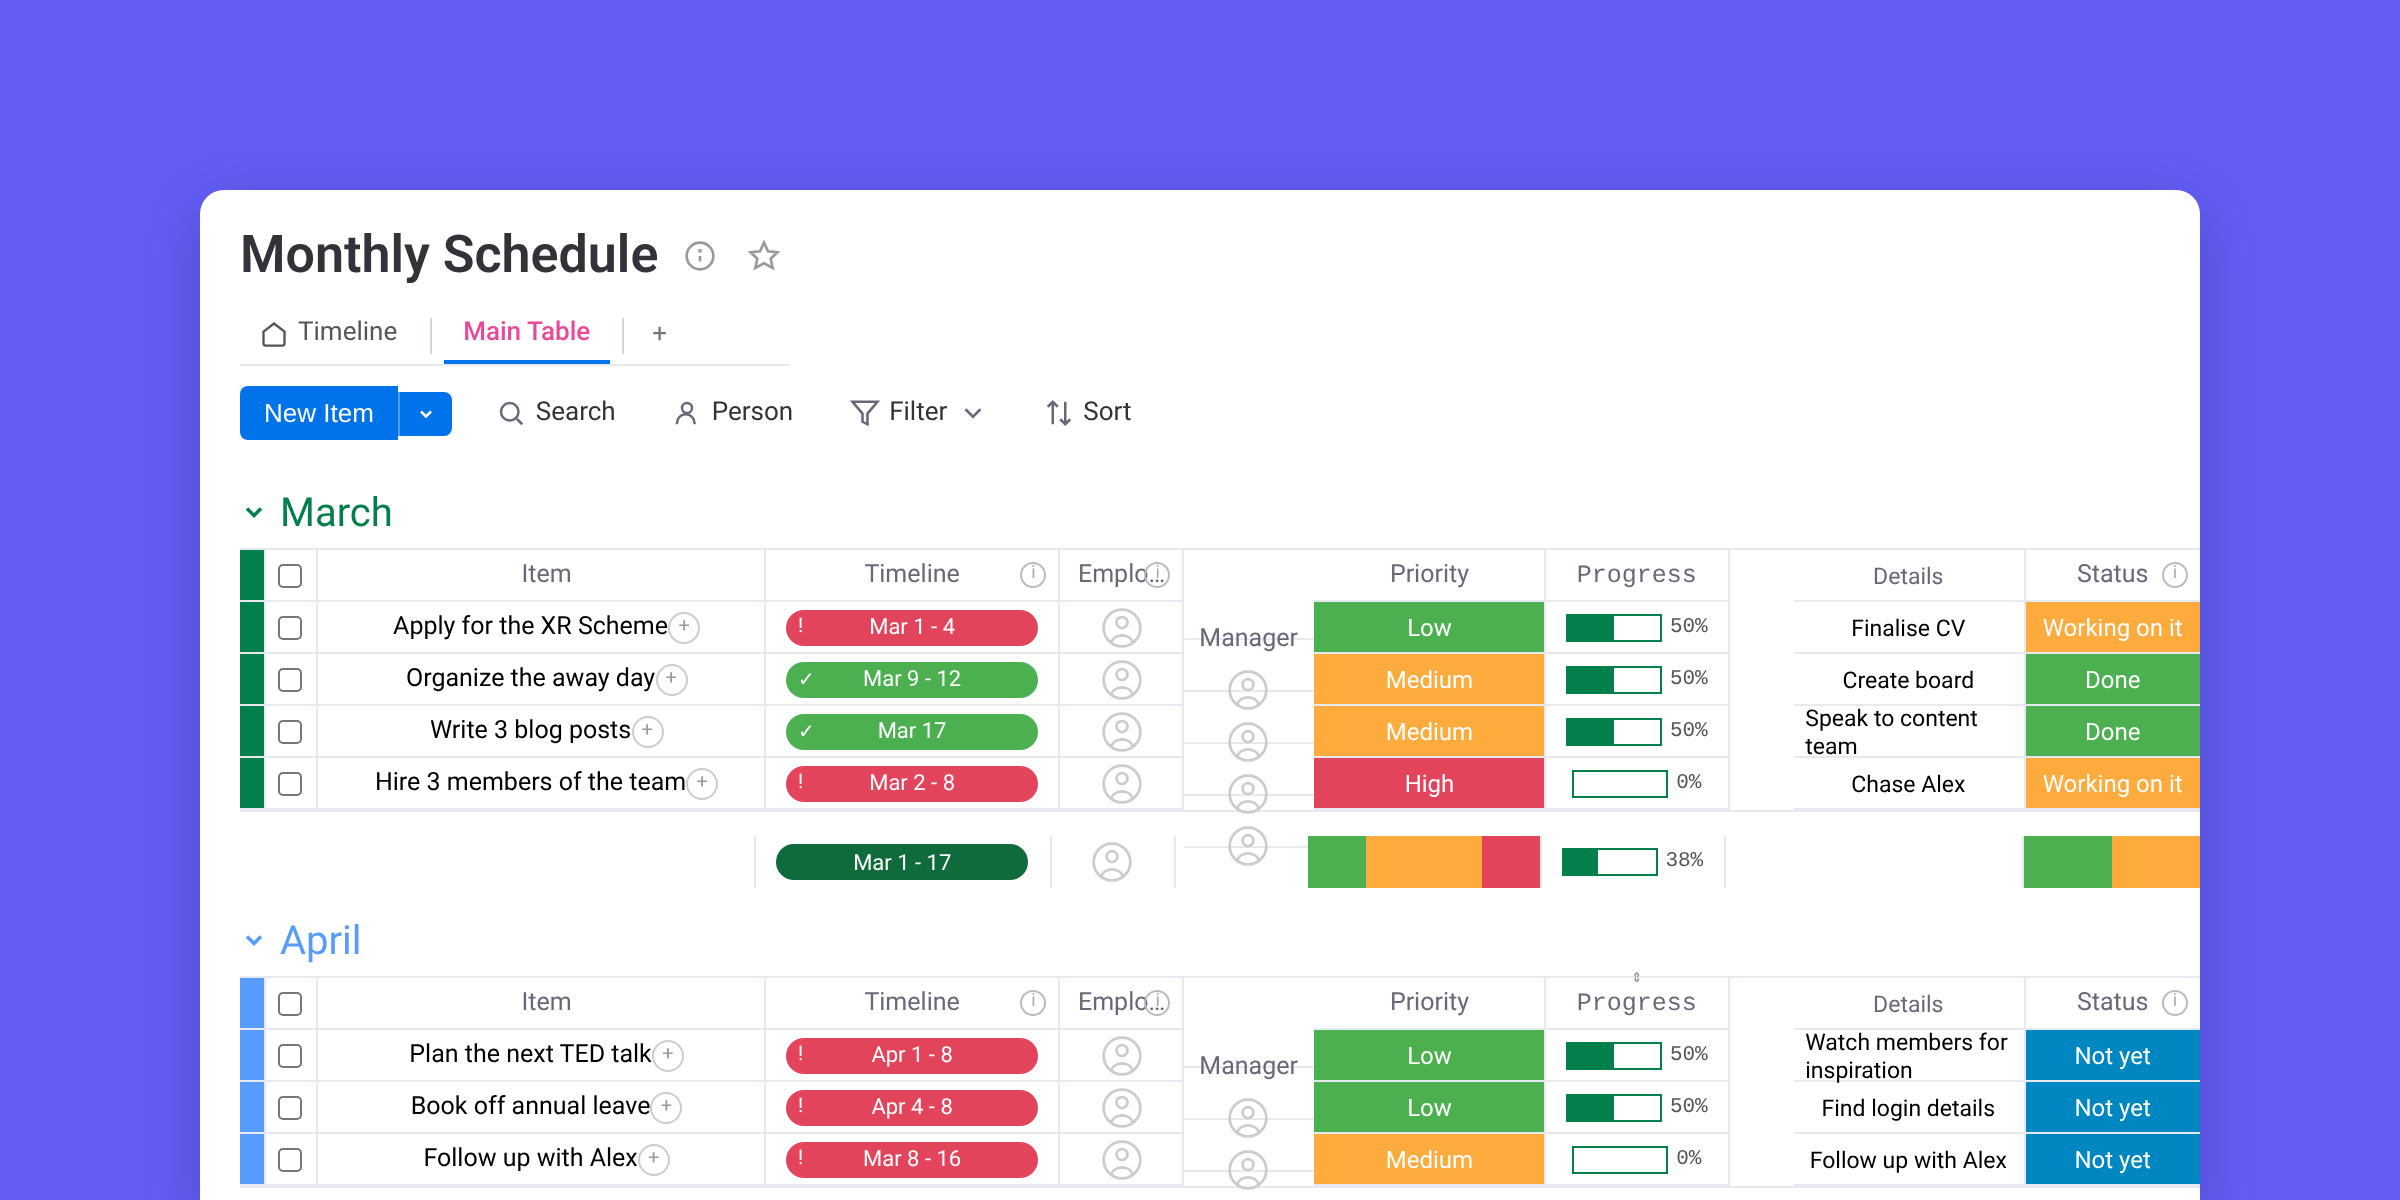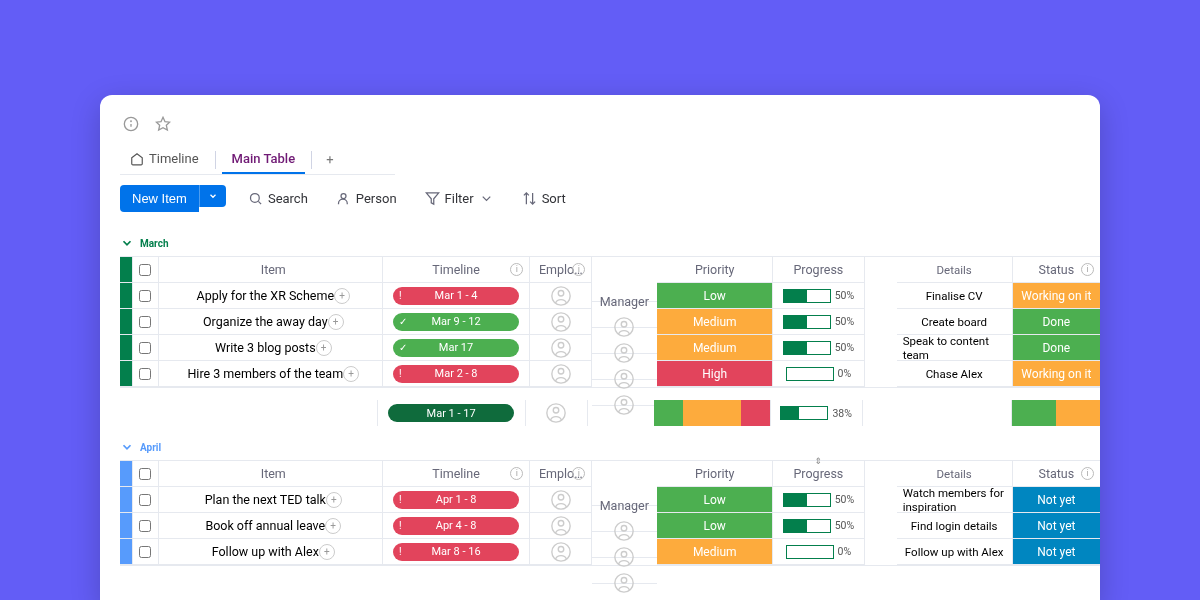--- a/index.html
+++ b/index.html
@@ -4,56 +4,56 @@
 <style>
 * { box-sizing: border-box; margin: 0; padding: 0; }
 body { font-family: -apple-system, BlinkMacSystemFont, "Segoe UI", Roboto, sans-serif; background: #635DF6; width: 1200px; height: 600px; overflow: hidden; }
 .card { position: absolute; left: 100px; top: 95px; width: 1000px; height: 510px; background: #fff; border-radius: 12px 12px 0 0; box-shadow: 0 8px 30px rgba(0,0,0,.2); padding: 18px 0 0 0; overflow: hidden; }
 .header { display: flex; align-items: center; gap: 10px; padding: 0 20px; }
 .title { font-size: 26px; font-weight: 600; color: #323338; }
 .icon-btn { width: 22px; height: 22px; color: #999; display: flex; align-items: center; justify-content: center; cursor: pointer; }
 .icon-btn svg { width: 16px; height: 16px; }
 .tabs { display: flex; align-items: center; gap: 4px; padding: 0 20px; margin-top: 10px; font-size: 13px; color: #555; }
 .tab { display: flex; align-items: center; gap: 5px; padding: 6px 10px; cursor: pointer; border-bottom: 2px solid transparent; }
-.tab.active { color: #701a75; border-bottom-color: #0073ea; font-weight: 500; }
+.tab.active { color: #ec4899; border-bottom-color: #0073ea; font-weight: 500; }
 .tab-sep { width: 1px; height: 18px; background: #d0d4e4; margin: 0 2px; }
 .tab-add { padding: 4px 8px; cursor: pointer; color: #777; }
 .hr { height: 1px; background: #e6e9ef; margin: 0 20px 0 20px; width: 275px; }
 .toolbar { display: flex; align-items: center; gap: 16px; padding: 10px 20px; font-size: 13px; color: #323338; }
-.new-item { display: flex; align-items: flex-start; }
+.new-item { display: flex; align-items: center; }
 .new-item-btn { background: #0073ea; color: #fff; border: none; border-radius: 4px 0 0 4px; padding: 6px 12px; font-size: 13px; cursor: pointer; }
 .new-item-dd { background: #0073ea; color: #fff; border: none; border-left: 1px solid rgba(255,255,255,.3); border-radius: 0 4px 4px 0; padding: 6px 8px; cursor: pointer; display: flex; align-items: center; }
 .tool { display: flex; align-items: center; gap: 5px; cursor: pointer; padding: 4px 6px; }
 .tool svg { width: 15px; height: 15px; color: #676879; }
 
 .group { margin: 14px 0 0 20px; }
 .group-header { display: flex; align-items: center; gap: 6px; margin-bottom: 6px; }
 .group-header.march { color: #037F4C; }
 .group-header.april { color: #579BFC; }
 .group-chev { width: 14px; height: 14px; }
-.group-name { font-size: 10px; font-weight: 700; }
+.group-name { font-size: 20px; font-weight: 400; }
 
 .table { border: 1px solid #e6e9ef; border-left: none; border-right: none; display: flex; flex-direction: column; }
 .row { display: flex; align-items: stretch; height: 26px; font-size: 12.5px; }
 .row.head { color: #676879; }
 .row > div { border-right: 1px solid #e6e9ef; border-bottom: 1px solid #e6e9ef; display: flex; align-items: center; justify-content: center; padding: 0 6px; position: relative; }
 .bar { width: 5px; flex-shrink: 0; }
 .bar.march { background: #037F4C; }
 .bar.march-light { background: #9cd1b7; }
 .bar.april { background: #579BFC; }
 .cbox { width: 26px; justify-content: center; }
 .cbox input { width: 12px; height: 12px; }
 .col-item { width: 228px; justify-content: space-between; padding-left: 12px !important; }
 .col-item.head-cell { justify-content: center !important; }
 .add-sub { width: 16px; height: 16px; border: 1px solid #ccc; border-radius: 50%; color: #999; display: flex; align-items: center; justify-content: center; font-size: 10px; }
 .col-tl { width: 150px; }
 .col-emp { width: 63px; }
 .col-mgr { width: 66px; margin-top: 44px; }
 .col-pri { width: 118px; padding: 0 !important; }
-.col-prog { width: 93px; gap: 4px; }
+.col-prog { width: 93px; gap: 4px; font-family: Liberation Mono, monospace; }
 .col-det { width: 118px; font-size: 11.5px; margin-left: 32px; }
 .col-stat { width: 89px; padding: 0 !important; border-right: none !important; }
 .info-dot { position: absolute; right: 6px; width: 13px; height: 13px; border: 1px solid #bbb; border-radius: 50%; color: #aaa; font-size: 9px; line-height: 11px; text-align: center; }
 .pill { border-radius: 10px; height: 18px; display: flex; align-items: center; justify-content: center; color: #fff; font-size: 11px; width: 126px; position: relative; }
 .pill .pre { position: absolute; left: 6px; font-size: 10px; }
 .avatar { width: 22px; height: 22px; color: #ccc; }
 .cell-fill { width: 100%; height: 100%; display: flex; align-items: center; justify-content: center; color: #fff; font-size: 12px; }
 .prog-bar { width: 48px; height: 14px; border: 1px solid #037F4C; background: #fff; display: flex; }
 .prog-fill { background: #037F4C; height: 100%; }
 .prog-txt { font-size: 10.5px; color: #555; }
@@ -62,20 +62,21 @@
 .row.summary { margin-top: 12px; }
 .row.summary > div { border-bottom: none; }
 .multi-bar { width: 100%; height: 100%; display: flex; }
 .col-handle { position:absolute; left:50%; top:-5px; transform:translateX(-50%); font-size:9px; color:#888;}
 </style>
 </head>
 <body>
 
 <div class="card">
   <div class="header">
+    <div class="title">Monthly Schedule</div>
     <div class="icon-btn">
         <svg viewBox="0 0 24 24" fill="none" stroke="currentColor" stroke-width="2">
           <circle cx="12" cy="12" r="10"></circle>
           <line x1="12" y1="16" x2="12" y2="12"></line>
           <circle cx="12" cy="8" r="0.5" fill="currentColor"></circle>
         </svg>
       </div>
     <div class="icon-btn">
         <svg viewBox="0 0 24 24" fill="none" stroke="currentColor" stroke-width="2">
           <polygon points="12 2 15 8.5 22 9.3 17 14 18.5 21 12 17.5 5.5 21 7 14 2 9.3 9 8.5 12 2"></polygon>

